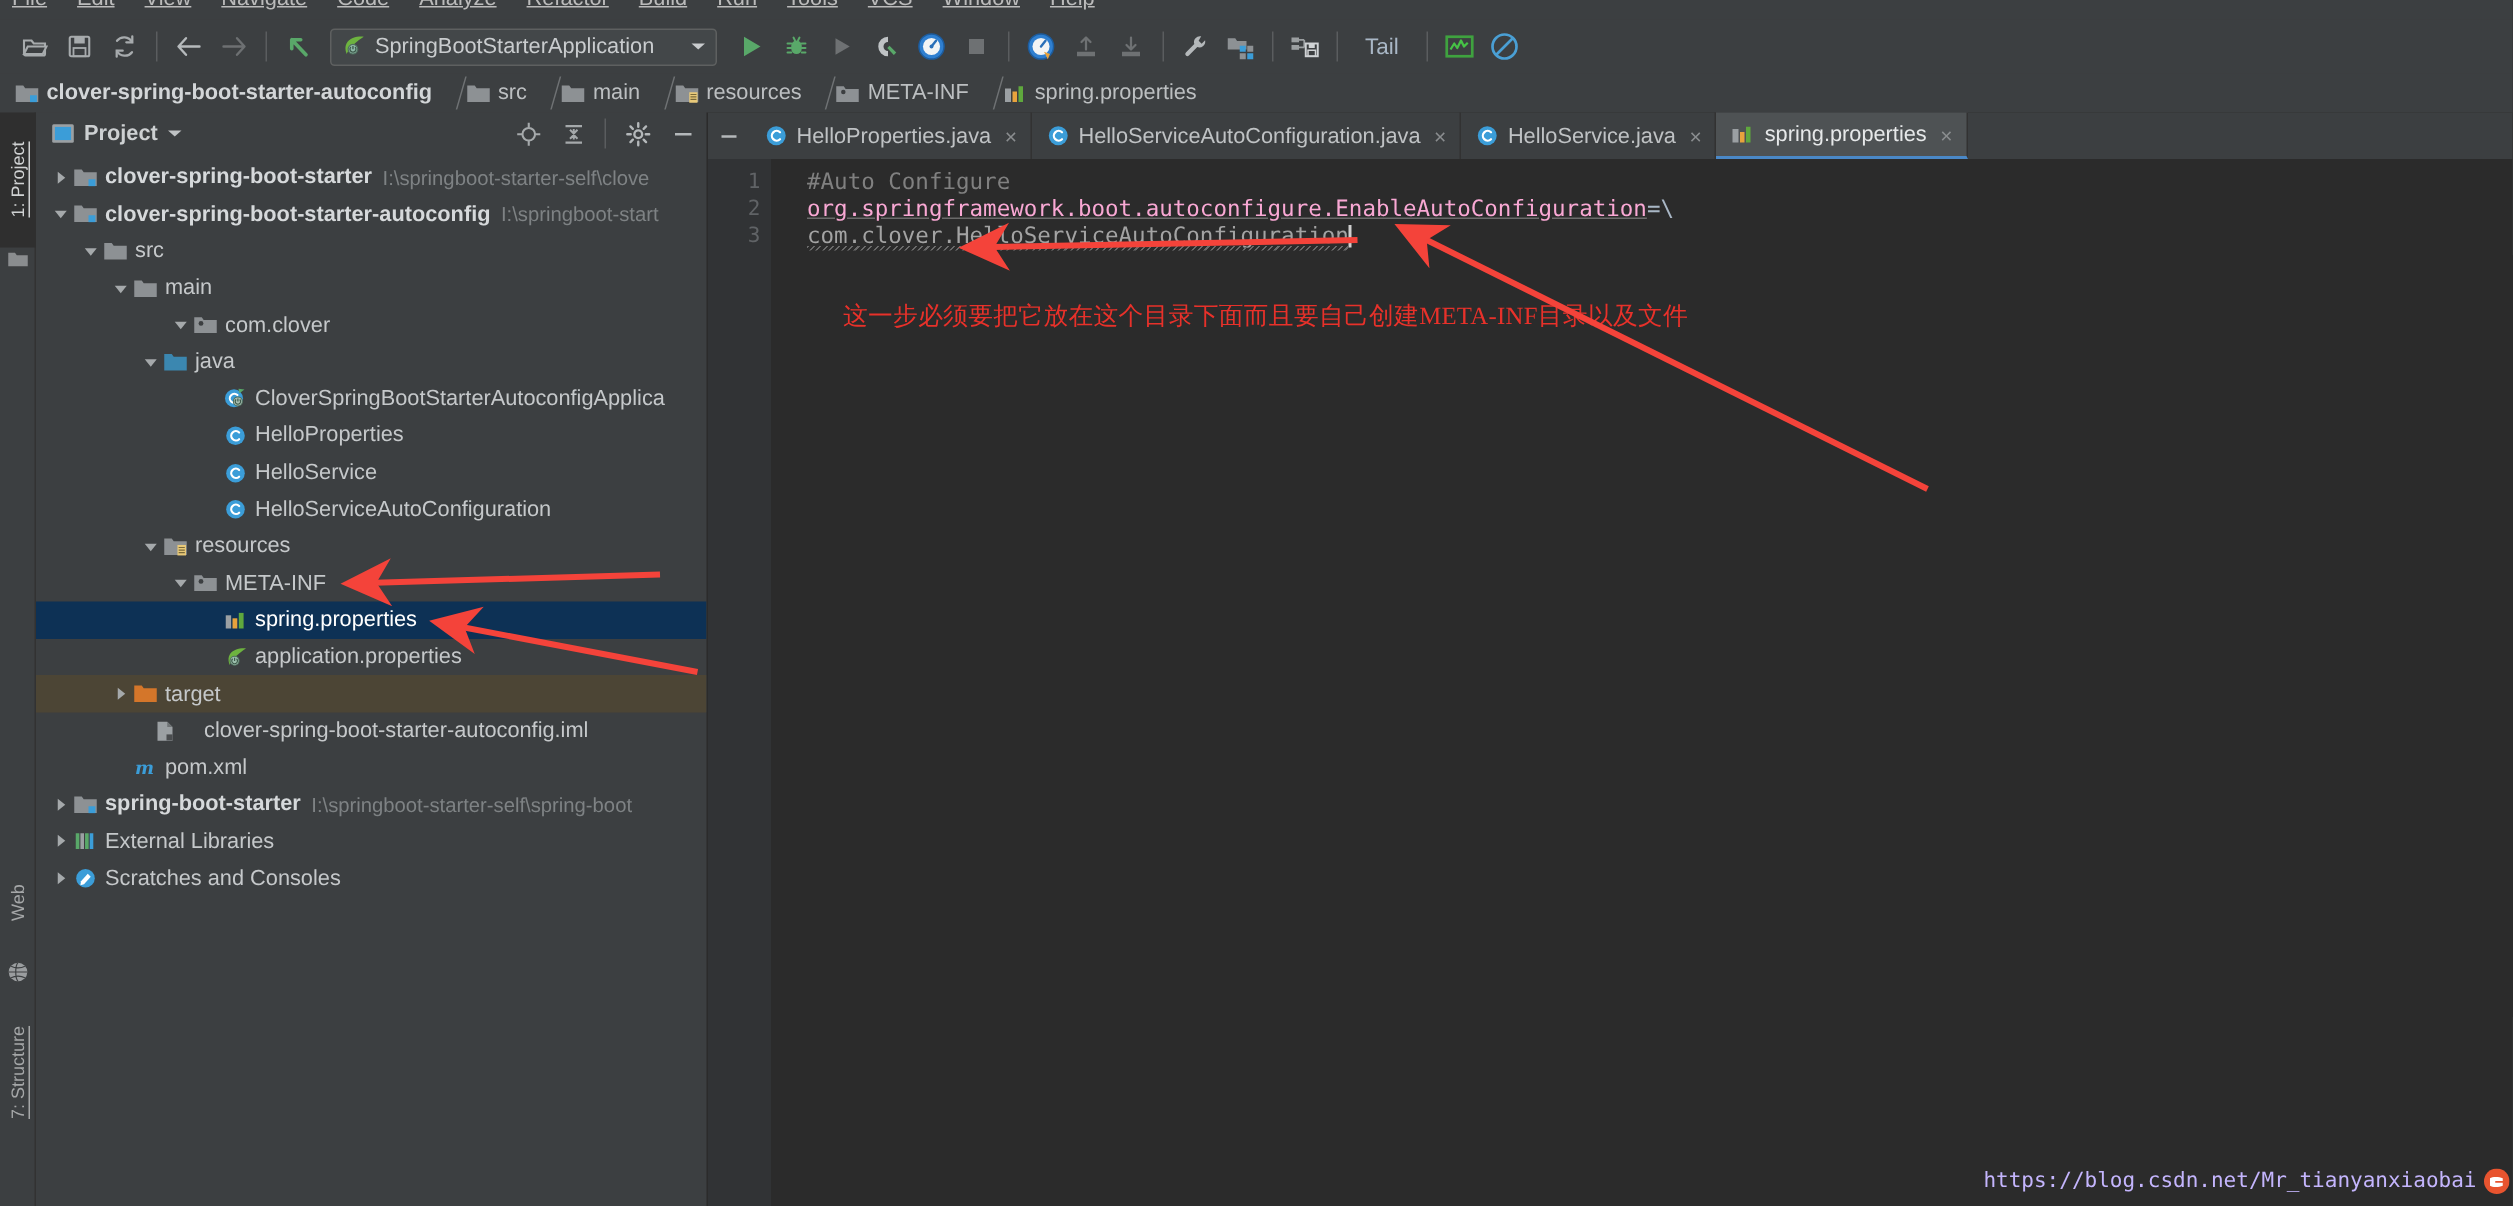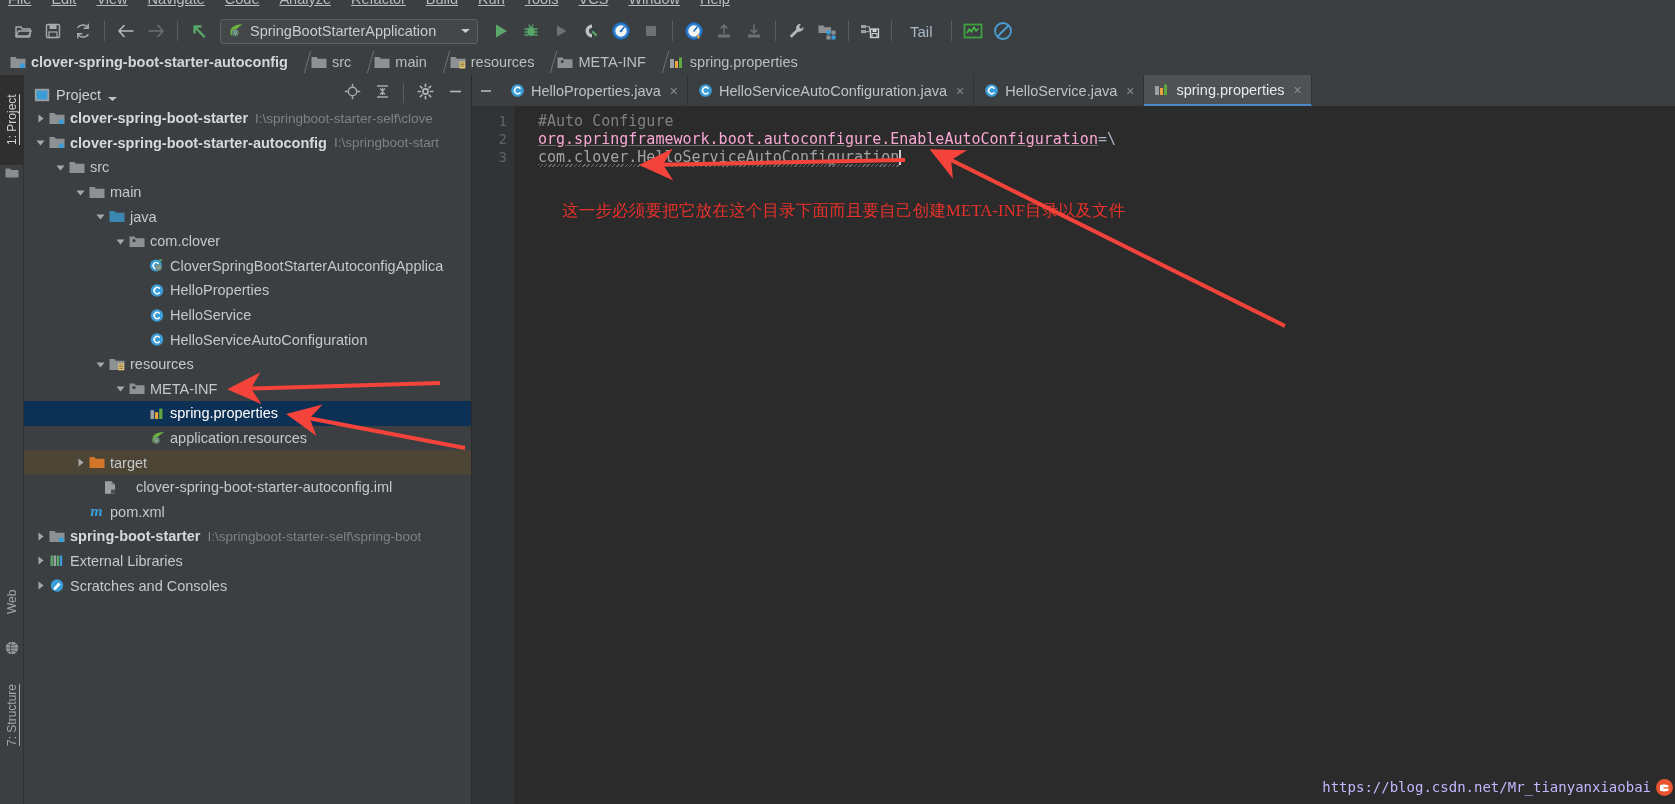--- a/index.html
+++ b/index.html
@@ -94,22 +94,22 @@
   #rail-web { top: 490px; height: 74px; }
   #rail-structure { top: 585px; height: 110px; }
   .rail-underline { text-decoration: underline; }
 
   
   #project-panel {
     position: absolute; top: 75px; left: 24px; width: 448px; height: 729px;
     background: #3c3f41; border-right: 1px solid #2b2b2b;
   }
   #project-header {
-    height: 28px; display: flex; align-items: flex-end;
-    padding: 0 4px 0 10px; gap: 6px;
+    height: 28px; display: flex; align-items: center;
+    padding: 0 4px 0 10px; gap: 6px; font-weight: bold;
   }
   #project-header .ph-title {
     font-size: 14.5px; color: #cdd0d2;
   }
   .ph-spacer { flex: 1; }
   .ph-icon {
     width: 24px; height: 24px; display: flex;
     align-items: center; justify-content: center;
   }
 
@@ -586,46 +586,46 @@
             <path d="M1.5 3.5h8L5.5 8.5z" fill="#a5a9ab"></path>
           </svg>
         </span>
         <span class="ticon">
           <svg width="16" height="15" viewBox="0 0 16 15">
             <path d="M0.5 2h5l1.3 1.8H15.5V13H0.5z" fill="#8d9194"></path>
           </svg>
         </span>
         <span class="tlabel">main</span>
       </div>
-      <div class="tnode" style="padding-left: 68px;">
-        <span class="arrow">
-          <svg width="11" height="11" viewBox="0 0 11 11">
-            <path d="M1.5 3.5h8L5.5 8.5z" fill="#a5a9ab"></path>
-          </svg>
-        </span>
-        <span class="ticon">
-          <svg width="16" height="15" viewBox="0 0 16 15">
-            <path d="M0.5 2h5l1.3 1.8H15.5V13H0.5z" fill="#3b87b0"></path>
-          </svg>
-        </span>
-        <span class="tlabel">java</span>
-      </div>
       <div class="tnode" style="padding-left: 88px;">
         <span class="arrow">
           <svg width="11" height="11" viewBox="0 0 11 11">
             <path d="M1.5 3.5h8L5.5 8.5z" fill="#a5a9ab"></path>
           </svg>
         </span>
         <span class="ticon">
           <svg width="16" height="15" viewBox="0 0 16 15">
             <path d="M0.5 2.5h5l1.3 1.8H15.5V13H0.5z" fill="#8d9194"></path>
             <circle cx="5" cy="6.6" r="1.6" fill="#3c3f41"></circle>
           </svg>
         </span>
         <span class="tlabel">com.clover</span>
+      </div>
+      <div class="tnode" style="padding-left: 68px;">
+        <span class="arrow">
+          <svg width="11" height="11" viewBox="0 0 11 11">
+            <path d="M1.5 3.5h8L5.5 8.5z" fill="#a5a9ab"></path>
+          </svg>
+        </span>
+        <span class="ticon">
+          <svg width="16" height="15" viewBox="0 0 16 15">
+            <path d="M0.5 2h5l1.3 1.8H15.5V13H0.5z" fill="#3b87b0"></path>
+          </svg>
+        </span>
+        <span class="tlabel">java</span>
       </div>
       <div class="tnode" style="padding-left: 108px;">
         <span class="arrow">
           <svg width="11" height="11" viewBox="0 0 11 11"></svg>
         </span>
         <span class="ticon">
           <svg width="16" height="15" viewBox="0 0 16 15">
             <circle cx="7" cy="7.5" r="6" fill="#3b9dd8"></circle>
             <path d="M9.3 5.4a3 3 0 1 0 0 4.3" fill="none" stroke="#fff" stroke-width="1.4" stroke-linecap="round"></path>
             <path d="M10 1.2l4 0.4-3.4 2.6z" fill="#59a869"></path>
@@ -717,21 +717,21 @@
         <span class="arrow">
           <svg width="11" height="11" viewBox="0 0 11 11"></svg>
         </span>
         <span class="ticon">
           <svg width="16" height="15" viewBox="0 0 16 15">
             <path d="M15 1.3C11.6 0.9 5.9 1.9 4 5.7c-1.6 3.2 0.2 6.6 0.2 6.6S5.9 7 15 1.3z" fill="#6db33f"></path>
             <circle cx="7.4" cy="9.5" r="3" fill="#9dbfae" stroke="#4f6f5e" stroke-width="0.7"></circle>
             <path d="M7.4 7.5v2.1M6.1 8.2a1.9 1.9 0 1 0 2.6 0" fill="none" stroke="#3e5a4b" stroke-width="0.8"></path>
           </svg>
         </span>
-        <span class="tlabel">application.resources</span>
+        <span class="tlabel">application.properties</span>
       </div>
       <div class="tnode target-row" style="padding-left: 48px;">
         <span class="arrow">
           <svg width="11" height="11" viewBox="0 0 11 11">
             <path d="M3.5 1.5v8l5-4z" fill="#a5a9ab"></path>
           </svg>
         </span>
         <span class="ticon">
           <svg width="16" height="15" viewBox="0 0 16 15">
             <path d="M0.5 2h5l1.3 1.8H15.5V13H0.5z" fill="#d4762a"></path>

